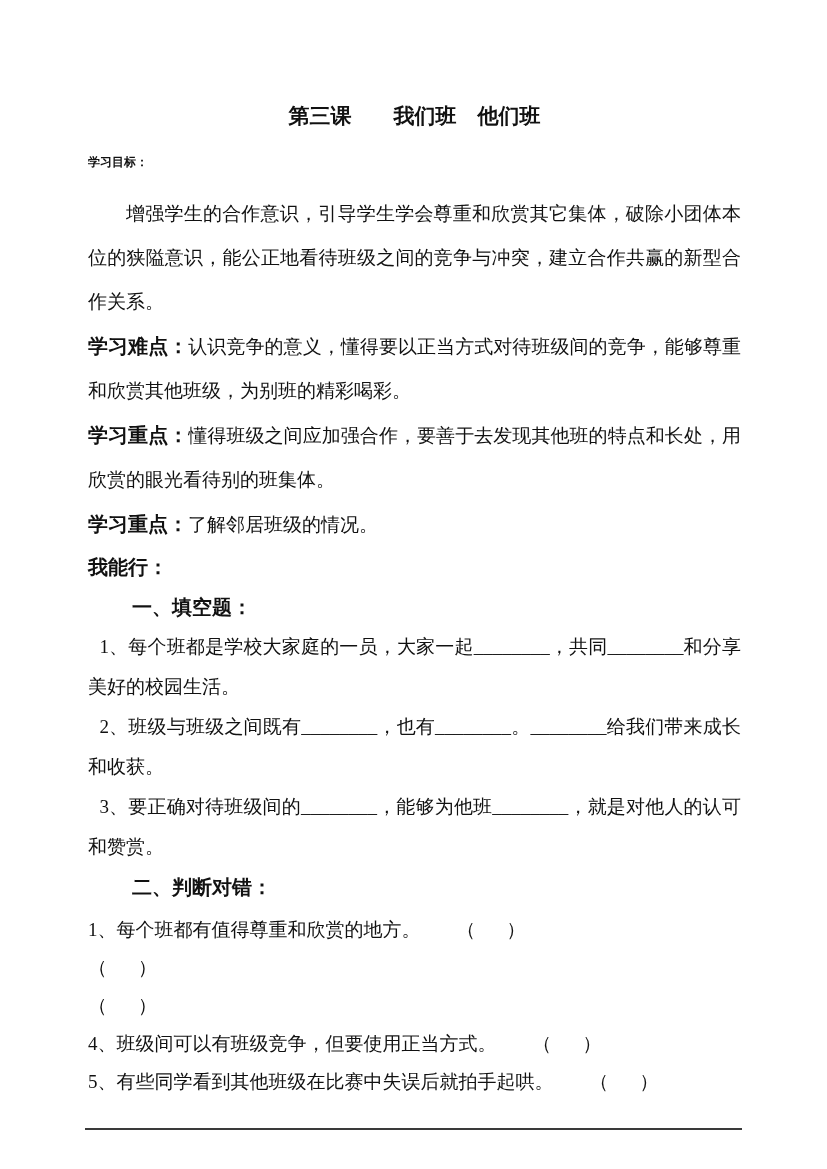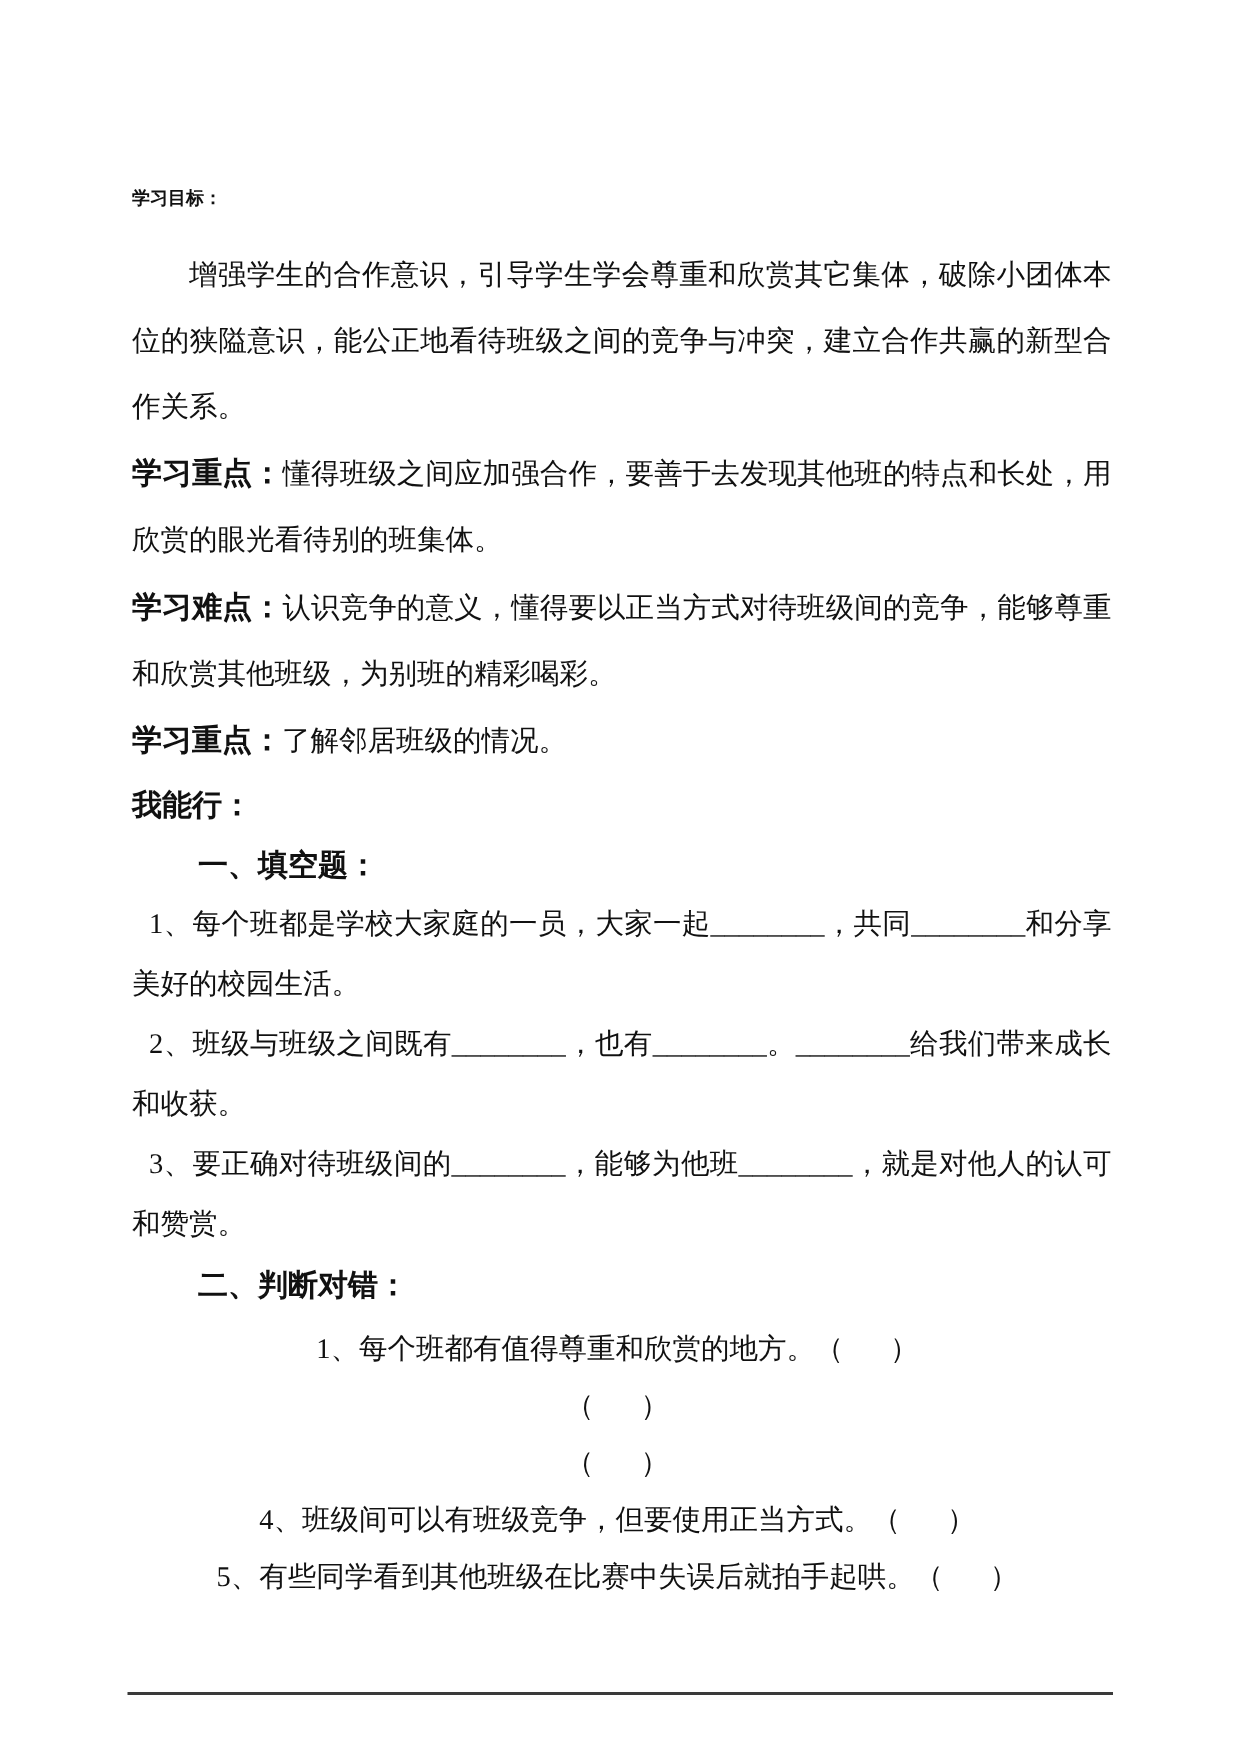--- a/index.html
+++ b/index.html
@@ -47,52 +47,54 @@
     margin-left: 2.2em;
   }
   .fill-question {
     line-height: 40px;
     text-align: justify;
     text-indent: 0.6em;
   }
   .judge-list { margin-top: 4px; }
   .judge-row {
     display: flex;
-    justify-content: center;
+    justify-content: flex-start;
     align-items: baseline;
     line-height: 38px;
+    gap: 36px;
   }
   .judge-text { text-align: left; }
   .judge-marker { white-space: pre; letter-spacing: 6px; }
   .footer-rule {
     position: absolute;
     left: 85px;
     right: 85px;
     bottom: 39px;
     border-top: 2px solid #3a3a3a;
   }
 </style>
 </head>
 <body>
 
 <div class="page">
 
+  <div class="doc-title">第三课　　我们班　他们班</div>
 
   <div class="heading-bold">学习目标：</div>
 
   <p class="para first indent-2em">
     <span>增强学生的合作意识，引导学生学会尊重和欣赏其它集体，破除小团体本位的狭隘意识，能公正地看待班级之间的竞争与冲突，建立合作共赢的新型合作关系。</span>
   </p>
 
   <p class="para">
-    <span class="inline-label">学习重点：</span><span>懂得班级之间应加强合作，要善于去发现其他班的特点和长处，用欣赏的眼光看待别的班集体。</span>
+    <span class="inline-label">学习难点：</span><span>认识竞争的意义，懂得要以正当方式对待班级间的竞争，能够尊重和欣赏其他班级，为别班的精彩喝彩。</span>
   </p>
 
   <p class="para">
-    <span class="inline-label">学习难点：</span><span>认识竞争的意义，懂得要以正当方式对待班级间的竞争，能够尊重和欣赏其他班级，为别班的精彩喝彩。</span>
+    <span class="inline-label">学习重点：</span><span>懂得班级之间应加强合作，要善于去发现其他班的特点和长处，用欣赏的眼光看待别的班集体。</span>
   </p>
 
   <p class="para">
     <span class="inline-label">学习重点：</span><span>了解邻居班级的情况。</span>
   </p>
 
   <div class="standalone-heading">我能行：</div>
 
   <div class="section-heading">一、填空题：</div>
 

